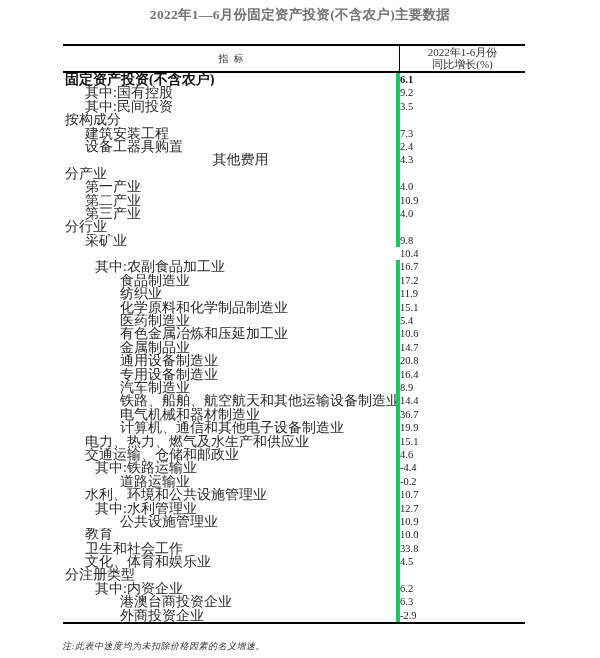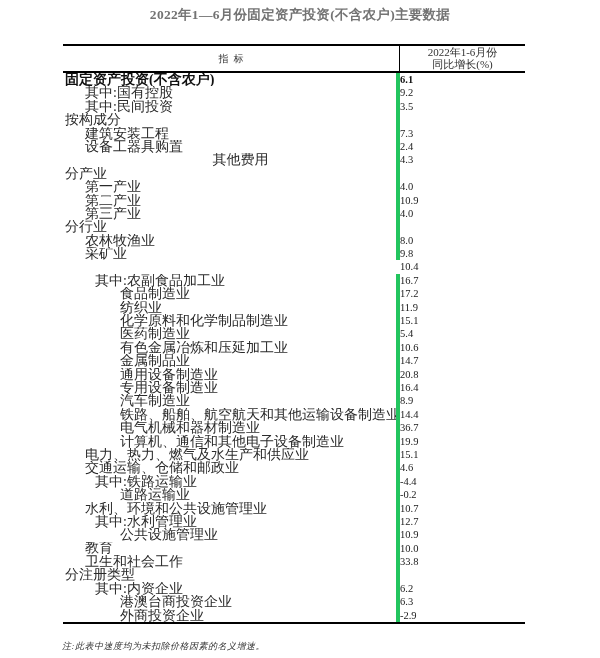--- a/index.html
+++ b/index.html
@@ -124,24 +124,20 @@
   <div class="row">
     <span class="cell-label" style="padding-left: 22px;">第三产业</span>
     <span class="cell-value">4.0</span>
   </div>
 
   <div class="row">
     <span class="cell-label" style="padding-left: 2px;">分行业</span>
     <span class="cell-value"></span>
   </div>
 
-  <div class="row">
-    <span class="cell-label" style="padding-left: 22px;">农林牧渔业</span>
-    <span class="cell-value">8.0</span>
-  </div>
 
   <div class="row">
     <span class="cell-label" style="padding-left: 22px;">采矿业</span>
     <span class="cell-value">9.8</span>
   </div>
 
   <div class="row">
     <span class="cell-label" style="padding-left: 22px; margin-top: 24px;">制造业</span>
     <span class="cell-value">10.4</span>
   </div>
@@ -249,20 +245,24 @@
   <div class="row">
     <span class="cell-label" style="padding-left: 22px; font-family: Liberation Mono, monospace;">教育</span>
     <span class="cell-value">10.0</span>
   </div>
 
   <div class="row">
     <span class="cell-label" style="padding-left: 22px;">卫生和社会工作</span>
     <span class="cell-value">33.8</span>
   </div>
 
+  <div class="row">
+    <span class="cell-label" style="padding-left: 22px;">文化、体育和娱乐业</span>
+    <span class="cell-value">4.5</span>
+  </div>
 
   <div class="row">
     <span class="cell-label" style="padding-left: 2px;">分注册类型</span>
     <span class="cell-value"></span>
   </div>
 
   <div class="row">
     <span class="cell-label" style="padding-left: 32px;">其中:内资企业</span>
     <span class="cell-value">6.2</span>
   </div>

